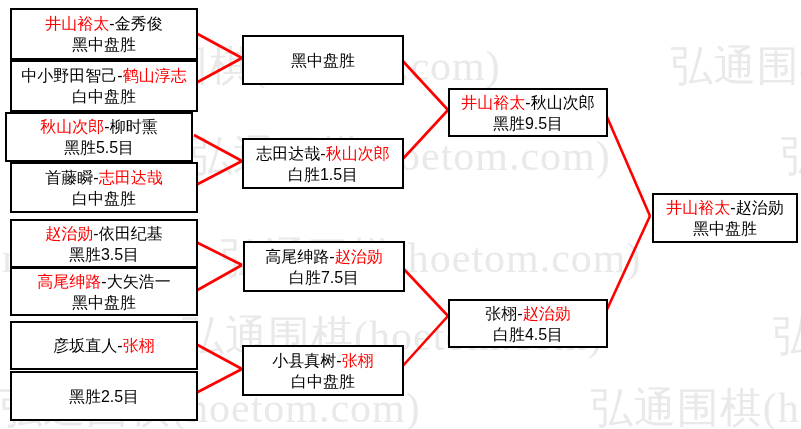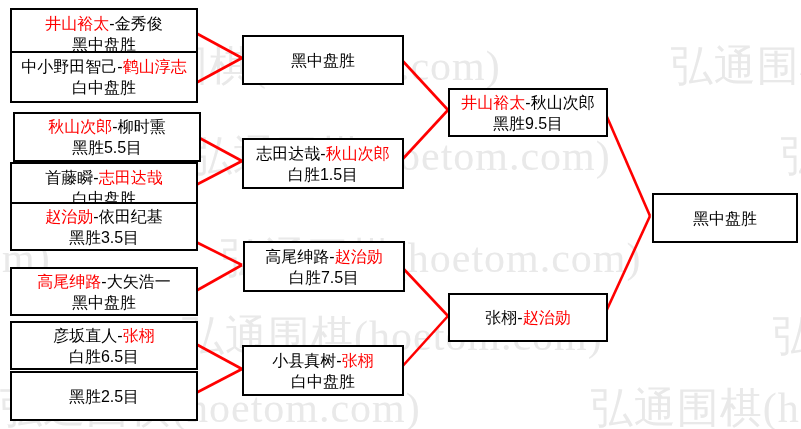--- a/index.html
+++ b/index.html
@@ -55,43 +55,42 @@
     <line x1="400" y1="265" x2="448" y2="316"></line>
     <line x1="400" y1="369" x2="448" y2="316"></line>
     <line x1="604" y1="110" x2="650" y2="216"></line>
     <line x1="604" y1="316" x2="650" y2="216"></line>
   </svg>
 
   <div class="box" style="left:10px;top:8px;width:184px;height:48px">
     <div class="names"><span class="win">井山裕太</span><span>-</span><span>金秀俊</span></div>
     <div class="result">黑中盘胜</div>
   </div>
-  <div class="box" style="left:10px;top:51px;width:184px;height:48px">
+  <div class="box" style="left:10px;top:60px;width:184px;height:48px">
     <div class="names"><span>中小野田智己</span><span>-</span><span class="win">鹤山淳志</span></div>
     <div class="result">白中盘胜</div>
   </div>
-  <div class="box" style="left:13px;top:112px;width:184px;height:46px">
+  <div class="box" style="left:5px;top:112px;width:184px;height:46px">
     <div class="names"><span class="win">秋山次郎</span><span>-</span><span>柳时熏</span></div>
     <div class="result">黑胜5.5目</div>
   </div>
   <div class="box" style="left:10px;top:162px;width:184px;height:47px">
     <div class="names"><span>首藤瞬</span><span>-</span><span class="win">志田达哉</span></div>
     <div class="result">白中盘胜</div>
   </div>
-  <div class="box" style="left:10px;top:202px;width:184px;height:45px">
+  <div class="box" style="left:10px;top:219px;width:184px;height:45px">
     <div class="names"><span class="win">赵治勋</span><span>-</span><span>依田纪基</span></div>
     <div class="result">黑胜3.5目</div>
   </div>
   <div class="box" style="left:10px;top:267px;width:184px;height:45px">
     <div class="names"><span class="win">高尾绅路</span><span>-</span><span>大矢浩一</span></div>
     <div class="result">黑中盘胜</div>
   </div>
   <div class="box" style="left:10px;top:321px;width:184px;height:45px">
     <div class="names"><span>彦坂直人</span><span>-</span><span class="win">张栩</span></div>
-    <div class="result">白胜6.5目</div>
   </div>
   <div class="box" style="left:10px;top:371px;width:184px;height:46px">
     <div class="result">黑胜2.5目</div>
   </div>
 
   <div class="box" style="left:242px;top:35px;width:158px;height:46px">
     <div class="result">黑中盘胜</div>
   </div>
   <div class="box" style="left:242px;top:138px;width:158px;height:47px">
     <div class="names"><span>志田达哉</span><span>-</span><span class="win">秋山次郎</span></div>
@@ -103,21 +102,23 @@
   </div>
   <div class="box" style="left:242px;top:345px;width:158px;height:47px">
     <div class="names"><span>小县真树</span><span>-</span><span class="win">张栩</span></div>
     <div class="result">白中盘胜</div>
   </div>
 
   <div class="box" style="left:448px;top:88px;width:156px;height:45px">
     <div class="names"><span class="win">井山裕太</span><span>-</span><span>秋山次郎</span></div>
     <div class="result">黑胜9.5目</div>
   </div>
-  <div class="box" style="left:448px;top:293px;width:156px;height:45px">
+  <div class="box" style="left:448px;top:299px;width:156px;height:45px">
     <div class="names"><span>张栩</span><span>-</span><span class="win">赵治勋</span></div>
+    <div class="result">白胜4.5目</div>
   </div>
 
   <div class="box" style="left:652px;top:193px;width:142px;height:46px">
+    <div class="names"><span class="win">井山裕太</span><span>-</span><span>赵治勋</span></div>
     <div class="result">黑中盘胜</div>
   </div>
 
 </div>
 
 </body></html>

